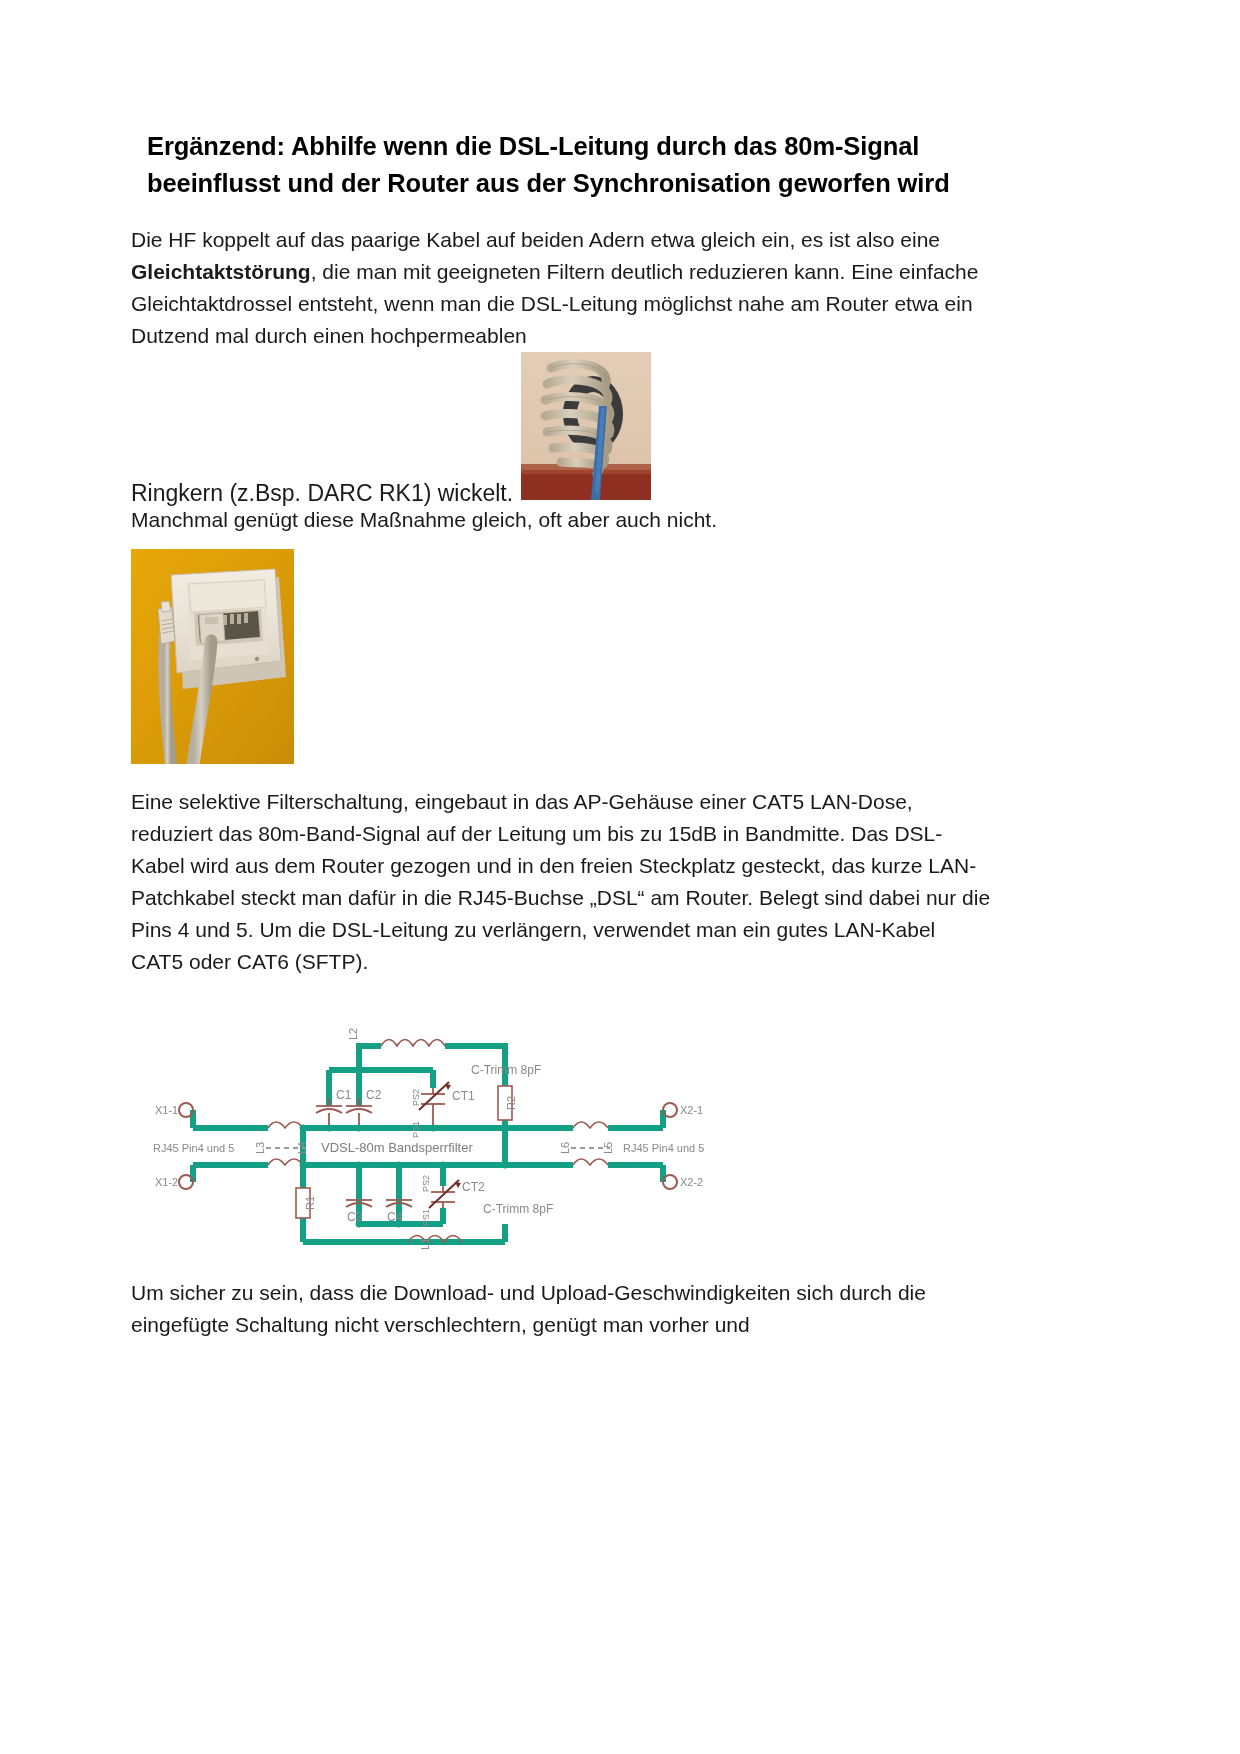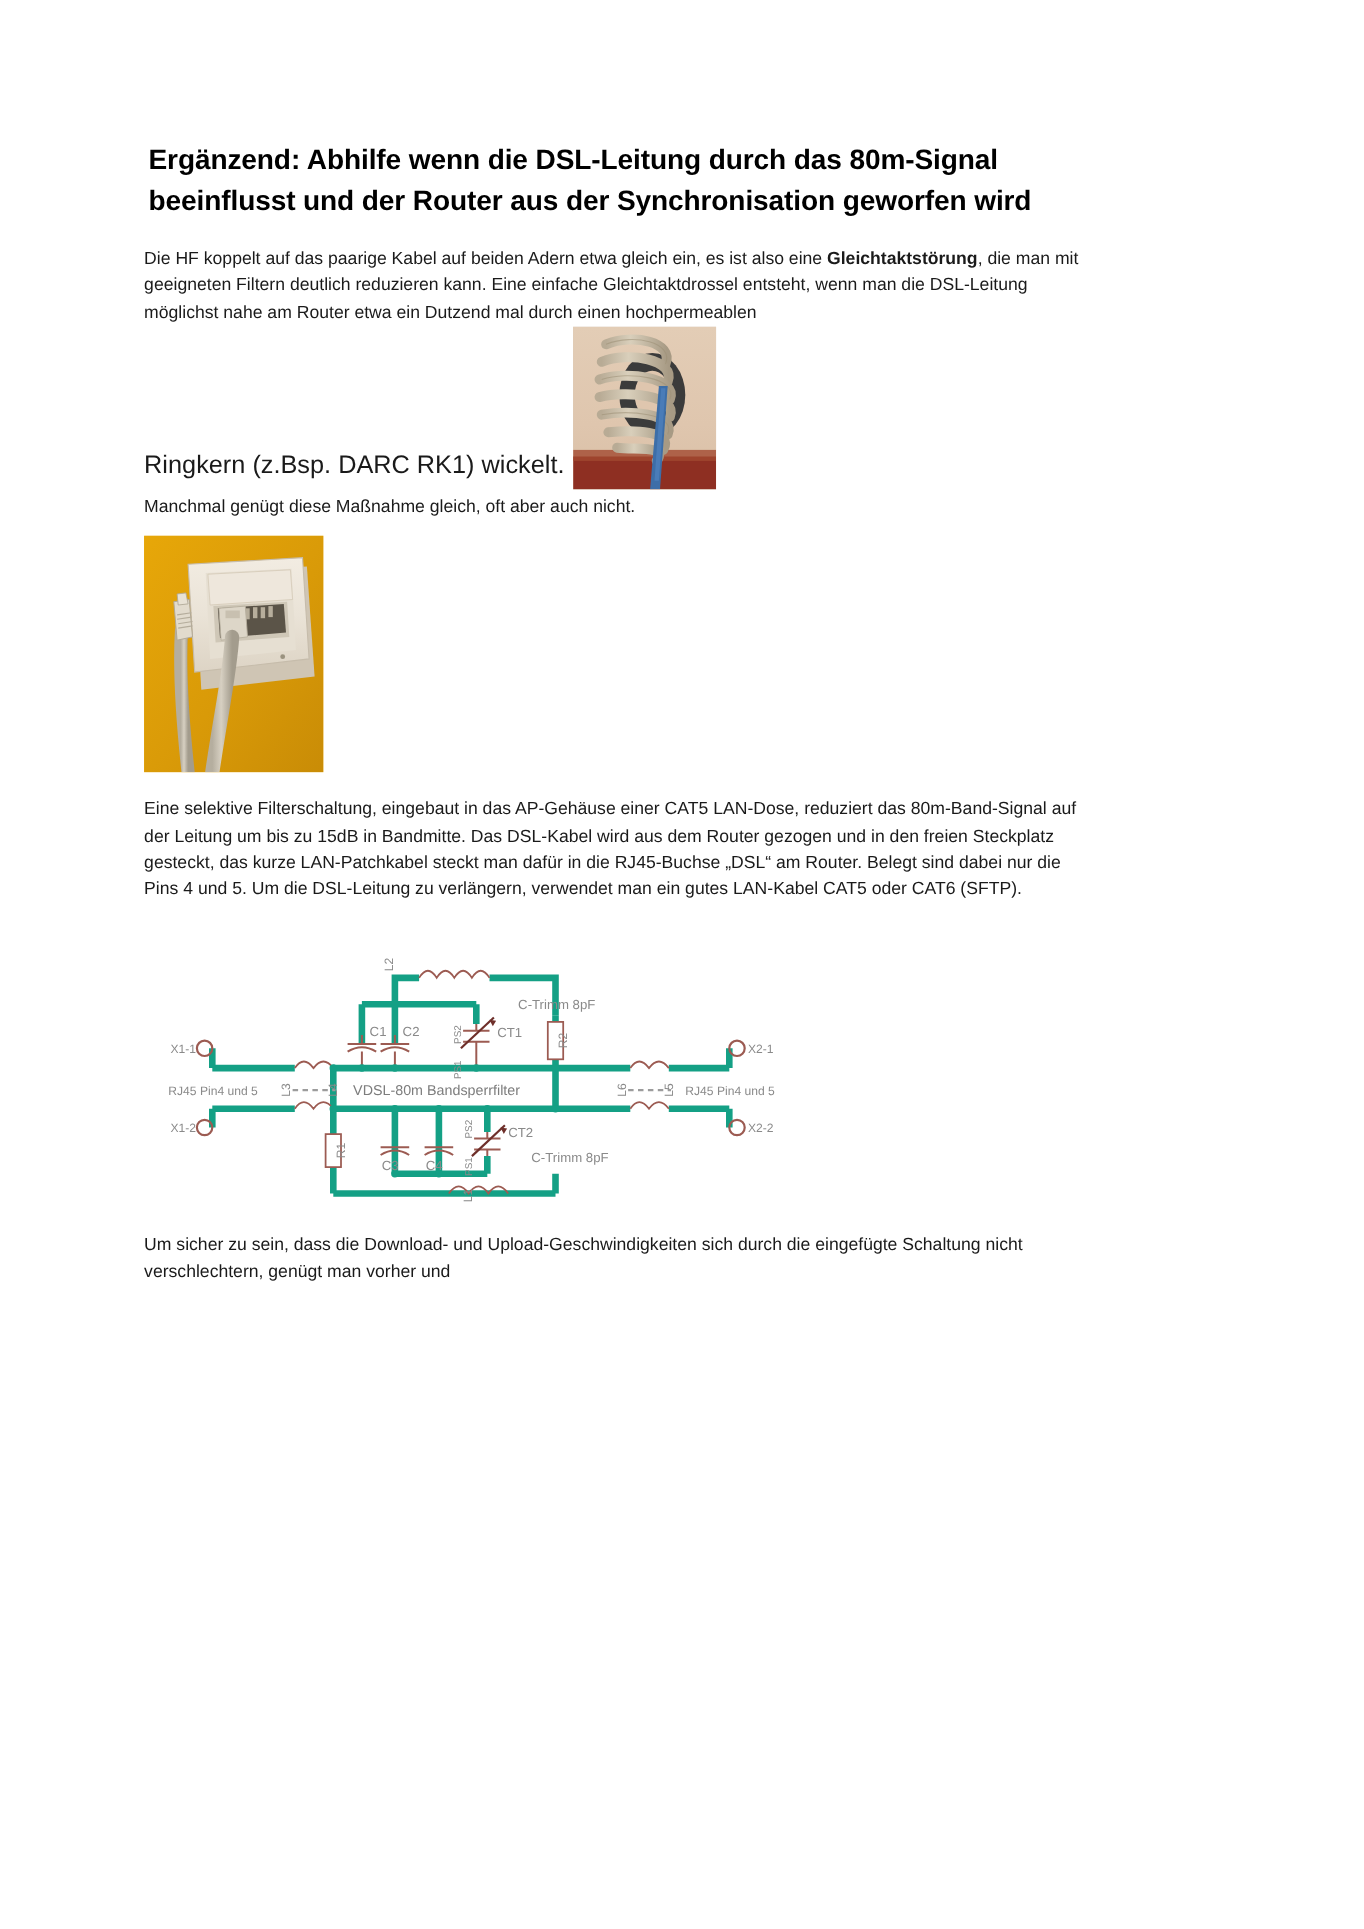--- a/index.html
+++ b/index.html
@@ -26,27 +26,27 @@
     position: absolute;
     left: 131px;
     top: 128px;
     width: 860px;
   }
 
   h1.doc-title {
     font-size: 25.5px;
     font-weight: bold;
     line-height: 1.45;
-    margin: 0 0 22px 4px;
+    margin: 0 0 22px 16px;
     letter-spacing: -0.1px;
     color: #000;
   }
 
   p.para {
-    font-size: 16px;
+    font-size: 21px;
     line-height: 1.52;
     margin: 0 0 0 0;
     color: #1a1a1a;
     font-weight: 400;
   }
   p.para b { font-weight: bold; }
 
   .block-gap-1 { height: 22px; }
   .block-gap-2 { height: 18px; }
 
@@ -60,21 +60,21 @@
     left: 390px;
     top: 0px;
     width: 130px;
     height: 148px;
     overflow: hidden;
     background: #d8c7b3;
   }
   .ringkern-caption {
     position: absolute;
     left: 0;
-    top: 108px;
+    top: 124px;
     font-size: 23px;
     line-height: 1.5;
     color: #1a1a1a;
   }
 
   
   .socket-photo {
     position: relative;
     width: 163px;
     height: 215px;

